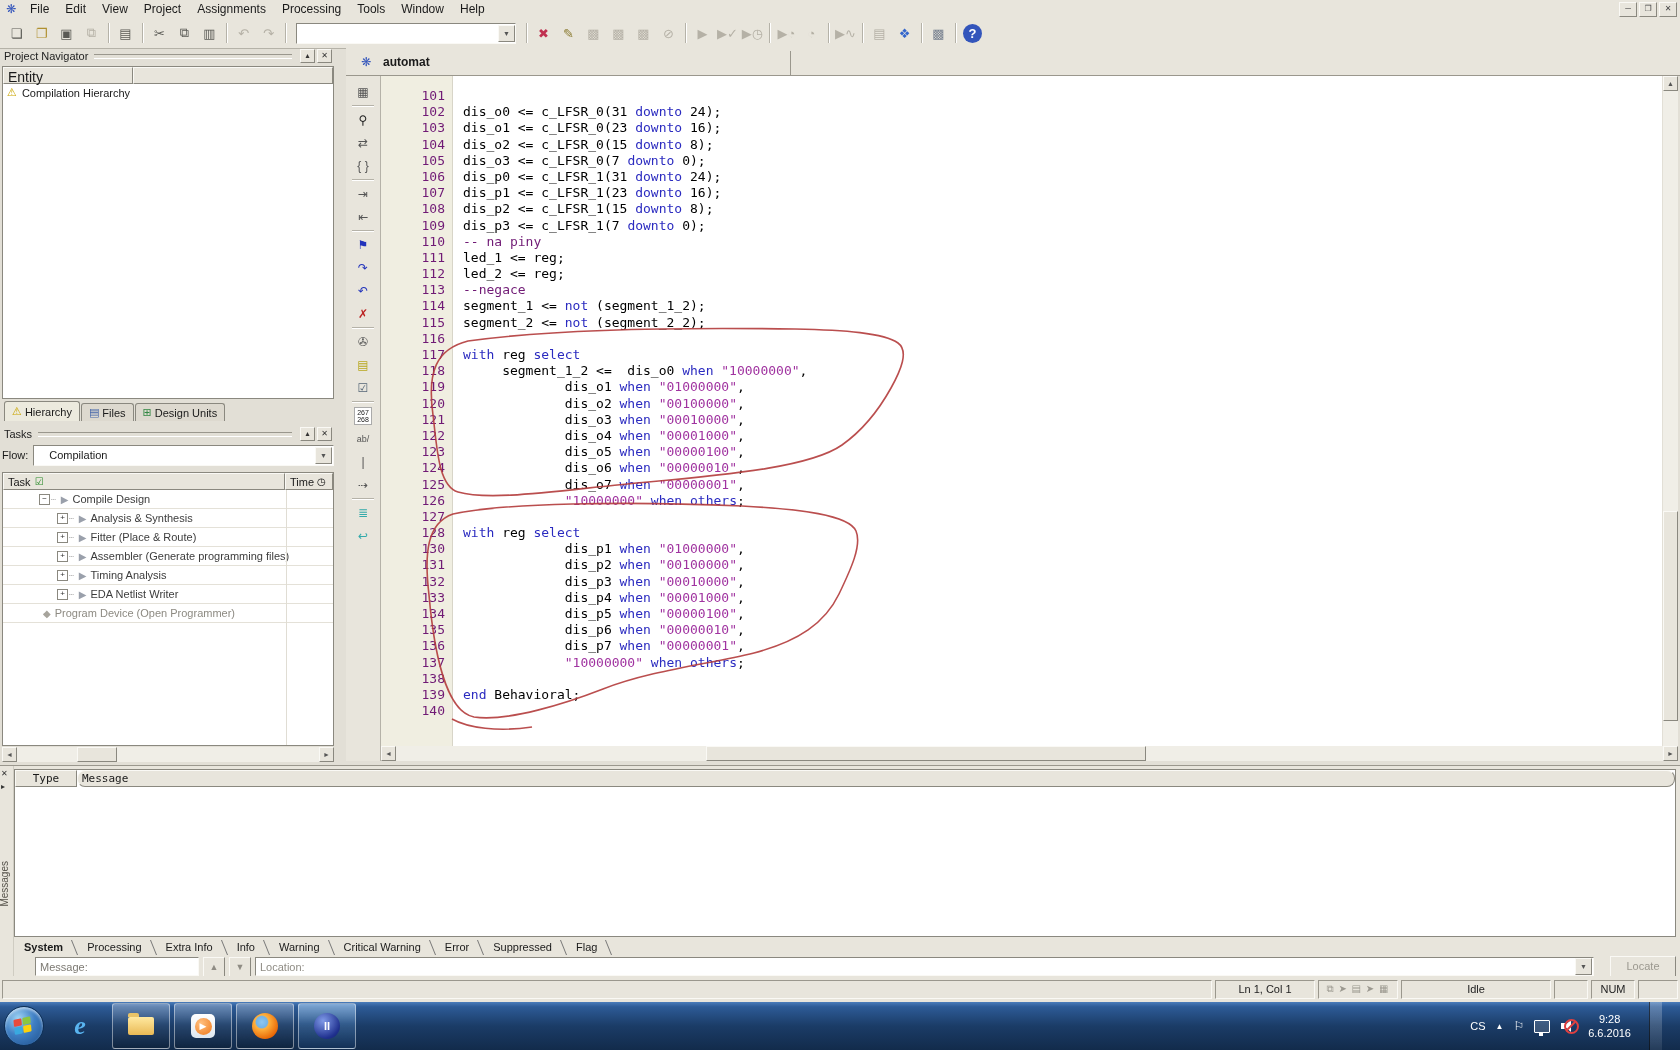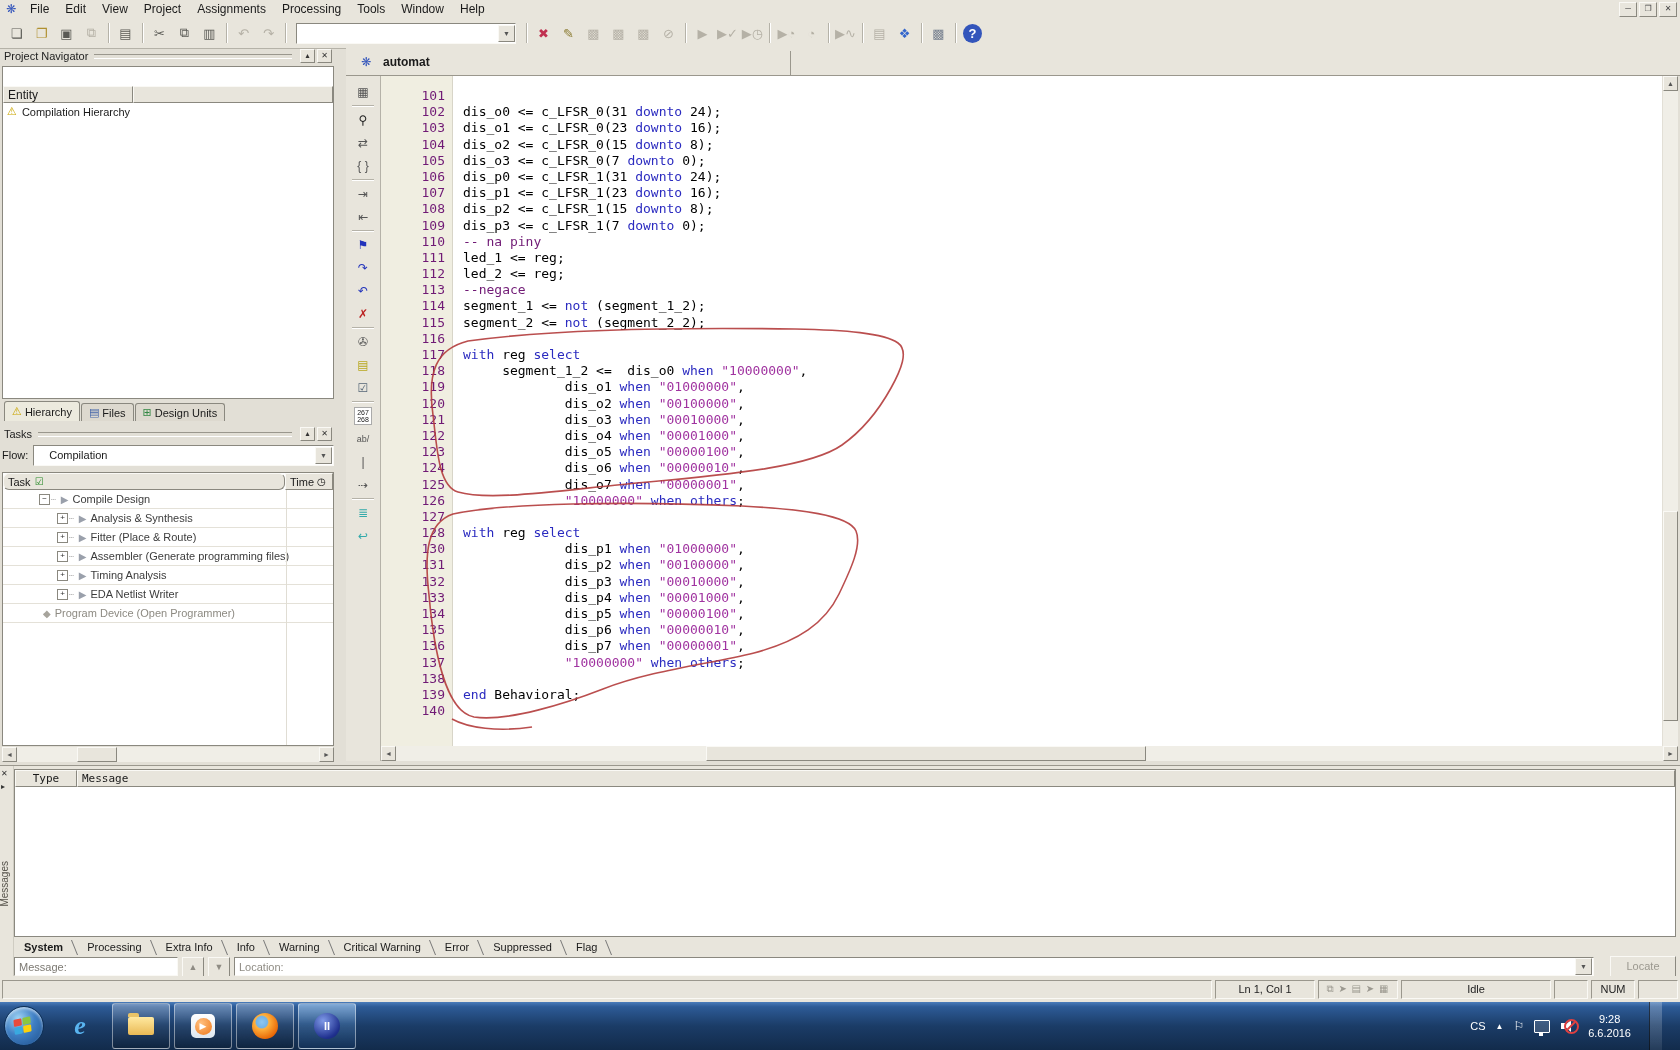--- a/index.html
+++ b/index.html
@@ -25,21 +25,21 @@
   .tb-combo{width:218px;height:19px;margin:0 6px;display:flex;align-items:center;}
   .combo-arrow{margin-left:auto;width:15px;height:15px;font-size:7px;line-height:15px;text-align:center;color:#555;}
   
   .panel-title{display:flex;align-items:center;height:16px;padding:0 2px;font-size:11px;color:#222;}
   .grip{flex:1;height:3px;margin:0 6px;border-top:1px solid #9a978d;border-bottom:1px solid #fff;}
   .ptt-btn{width:13px;height:12px;font-size:8px;line-height:11px;text-align:center;color:#333;margin-left:2px;}
   
   .pn{position:absolute;left:2px;top:48px;width:332px;height:373px;}
   .pn-table{position:absolute;left:0;top:18px;right:0;bottom:22px;background:#fff;
             border:1px solid #8a887f;}
-  .pn-header{display:flex;height:17px;font-size:12px;margin-top:19px;}
+  .pn-header{display:flex;height:17px;font-size:14px;}
   .pn-hcell{border:1px solid;border-color:#faf9f5 #8a887f #8a887f #faf9f5;background:#e8e5dc;
             padding:1px 4px;box-sizing:border-box;}
   .pn-row{display:flex;align-items:center;height:17px;padding-left:4px;gap:5px;}
   .nav-tabs{position:absolute;left:0;bottom:0;height:21px;display:flex;align-items:flex-end;gap:1px;padding-left:2px;}
   .nav-tab{display:flex;align-items:center;gap:3px;padding:2px 7px;font-size:11px;
            border:1px solid #8a887f;border-bottom:none;border-radius:3px 3px 0 0;background:#ddd9cf;}
   .nav-tab.active{background:#eceade;height:15px;}
   
   .tasks{position:absolute;left:2px;top:426px;width:332px;height:336px;}
   .flow-row{position:absolute;left:0;top:18px;right:0;height:22px;display:flex;align-items:center;gap:5px;}
@@ -89,21 +89,21 @@
   .msgs-a{position:absolute;left:1px;top:16px;font-size:8px;color:#333;}
   .msgs-vlabel{position:absolute;left:-1px;top:95px;writing-mode:vertical-rl;transform:rotate(180deg);
                font-size:10px;color:#55524a;}
   .msg-list{position:absolute;left:14px;top:3px;right:4px;height:166px;background:#fff;border:1px solid #8a887f;}
   .msg-header{display:flex;height:17px;font-family:"DejaVu Sans Mono","Liberation Mono",monospace;font-size:11px;}
   .mtabs{position:absolute;left:16px;top:171px;height:18px;display:flex;align-items:flex-end;}
   .mtab{position:relative;padding:2px 16px 2px 8px;font-size:11px;}
   .mtab::after{content:'';position:absolute;right:4px;top:1px;bottom:0;width:8px;border-right:1px solid #777;transform:skewX(22deg);}
   .mtab.active{font-weight:bold;}
   .msg-controls{position:absolute;left:14px;top:191px;right:4px;height:19px;display:flex;align-items:center;gap:4px;}
-  .msg-box{width:158px;height:17px;display:flex;align-items:center;padding-left:4px;color:#7c7972;}
+  .msg-box{width:158px;height:17px;display:flex;align-items:center;padding-left:4px;color:#7c7972;margin-left:21px;}
   .arrow-btn{width:20px;height:18px;display:flex;align-items:center;justify-content:center;font-size:9px;color:#8f8c84;}
   .loc-box{flex:1;height:17px;display:flex;align-items:center;padding-left:4px;color:#8f8c84;}
   .locate-btn{width:64px;height:19px;text-align:center;line-height:18px;color:#9b988f;margin-left:12px;}
   
   .statusbar{position:absolute;left:0;top:976px;right:0;height:26px;background:#e8e5dc;display:flex;align-items:center;padding:0 2px;gap:3px;}
   .sb-box{height:19px;border:1px solid;border-color:#9a978d #faf9f5 #faf9f5 #9a978d;display:flex;align-items:center;justify-content:center;font-size:11px;color:#222;box-sizing:border-box;}
   .sb-fill{flex:1;}
   .sb-icons{color:#9b988f;font-size:10px;letter-spacing:1px;}
   
   .taskbar{position:absolute;left:0;top:1002px;right:0;height:48px;
@@ -256,21 +256,21 @@
     </div>
     <div class="flow-row">
       <span>Flow:</span>
       <span class="flow-combo sunken">
         <span>Compilation</span>
         <span class="combo-arrow raised" style="margin-left:auto;margin-right:1px;">▼</span>
       </span>
     </div>
     <div class="task-table">
       <div class="tt-header">
-        <span class="pn-hcell" style="width:282px;display:flex;align-items:center;gap:4px;border-radius:6px;">
+        <span class="pn-hcell" style="width:282px;display:flex;align-items:center;gap:4px;">
           <span>Task</span>
           <span style="color:#2a8a2a;font-size:10px;">☑</span>
         </span>
         <span class="pn-hcell" style="flex:1;display:flex;align-items:center;gap:3px;">
           <span>Time</span>
           <span style="font-size:10px;">◷</span>
         </span>
       </div>
       <div id="task-rows">
           <div class="task-row" style="padding-left: 36px;">
@@ -434,21 +434,21 @@
 
   <div class="msgs">
     <div class="msgs-side">
       <span class="msgs-x">✕</span>
       <span class="msgs-a">▸</span>
       <span class="msgs-vlabel">Messages</span>
     </div>
     <div class="msg-list">
       <div class="msg-header">
         <span class="pn-hcell" style="width:62px;text-align:center;">Type</span>
-        <span class="pn-hcell" style="flex:1;">Message</span>
+        <span class="pn-hcell" style="flex:1;border-radius:8px;">Message</span>
       </div>
     </div>
     <div class="mtabs" id="msg-tabs">
         <span class="mtab active">System</span>
         <span class="mtab">Processing</span>
         <span class="mtab">Extra Info</span>
         <span class="mtab">Info</span>
         <span class="mtab">Warning</span>
         <span class="mtab">Critical Warning</span>
         <span class="mtab">Error</span>

